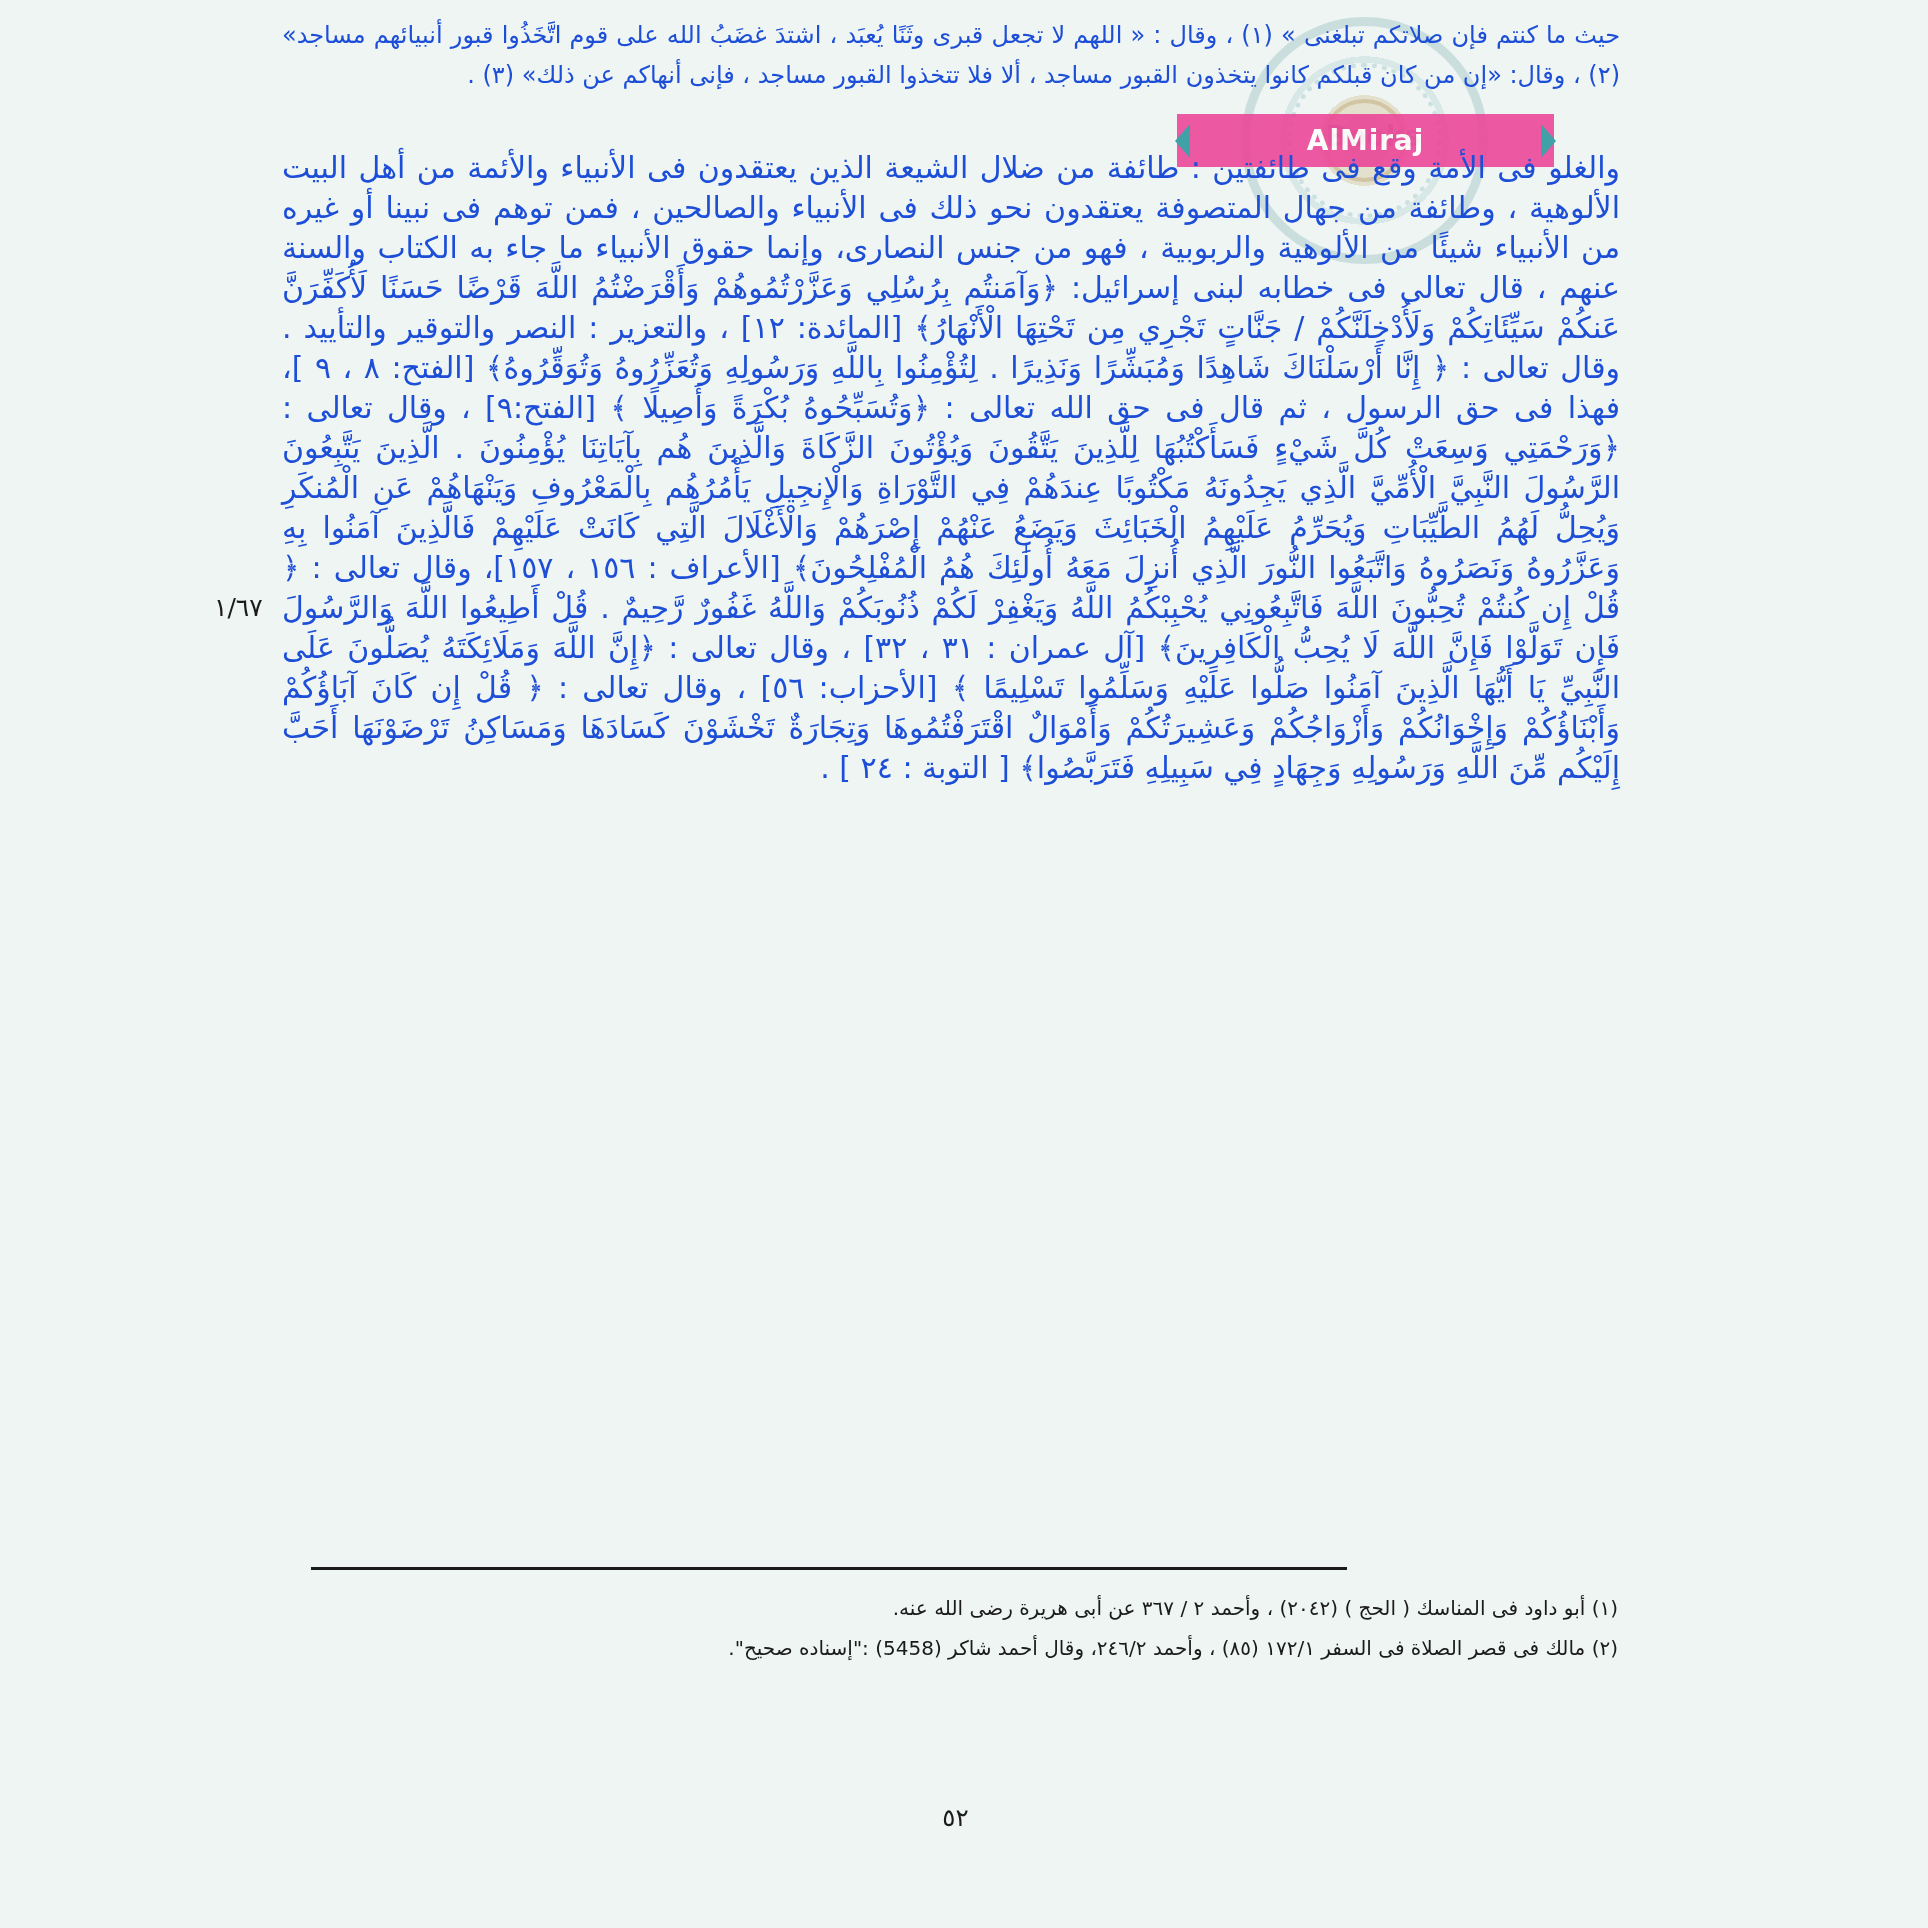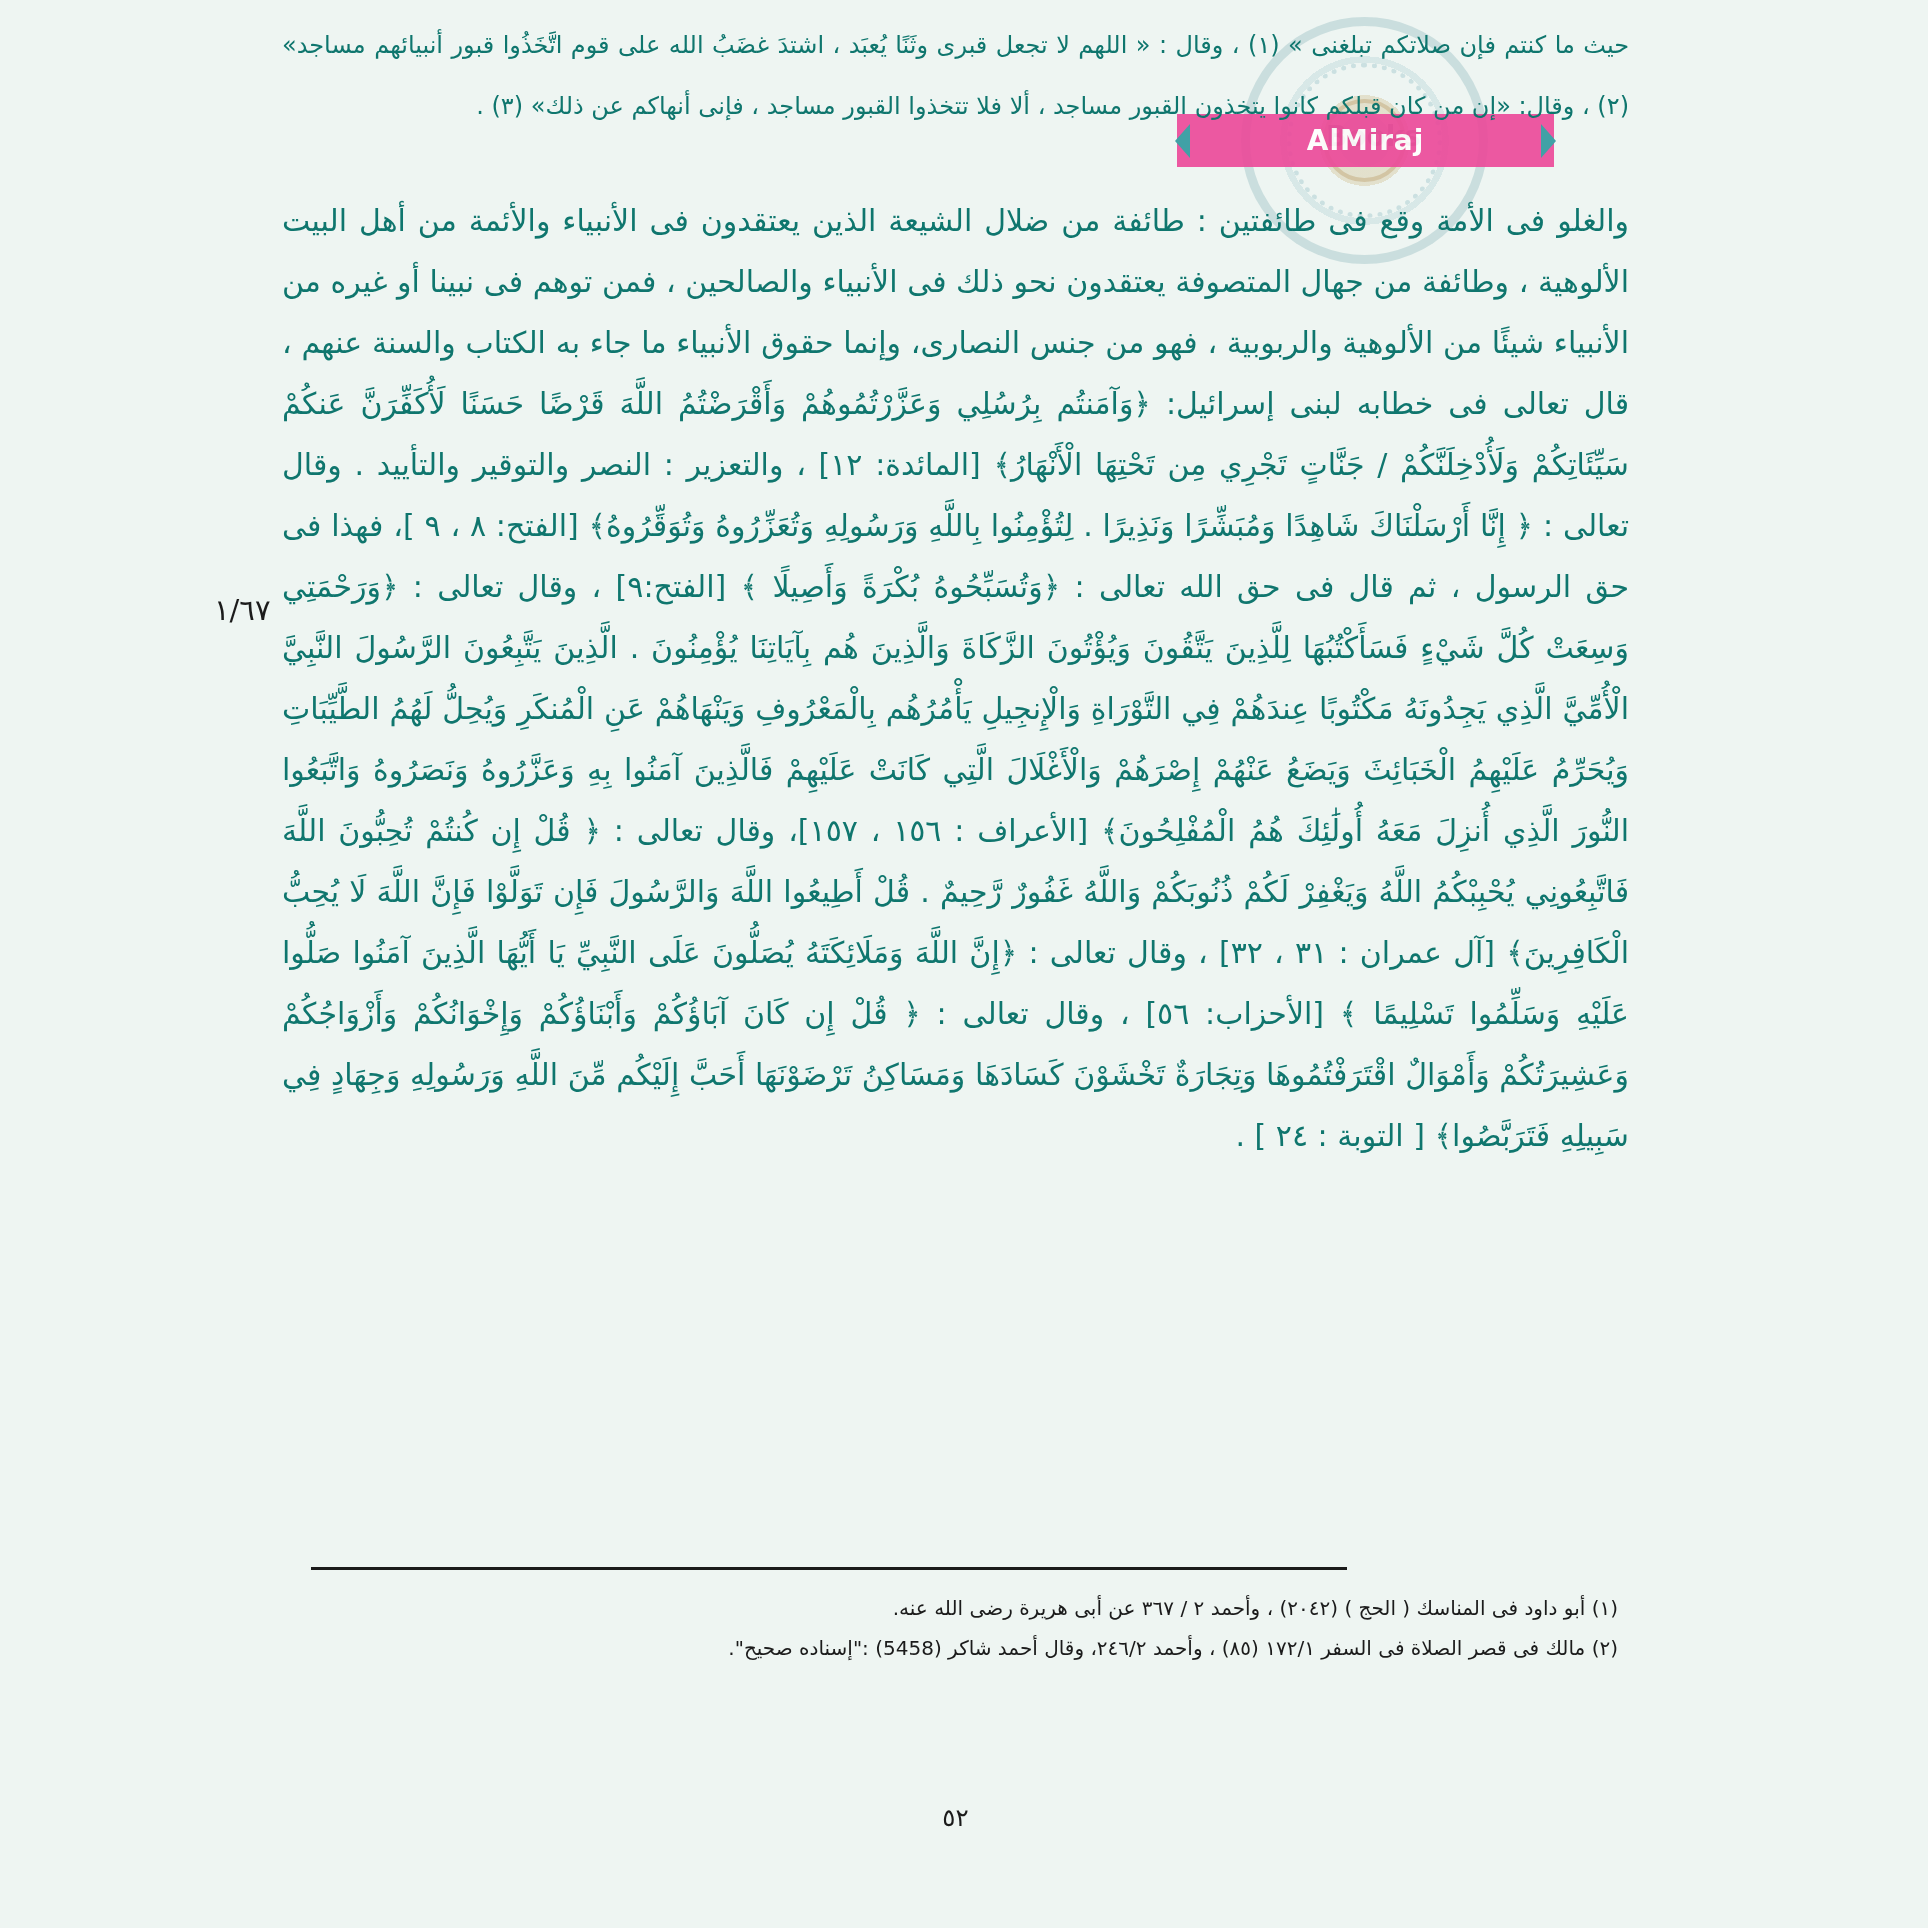--- a/index.html
+++ b/index.html
@@ -37,24 +37,24 @@
     top: 9.4px;
     width: 1347px;
     height: 1902px;
   }
 
   .para {
     font-family: "DejaVu Sans", sans-serif;
     direction: rtl;
     text-align: justify;
     text-align-last: right;
-    color: #0f766e;
+    color: #1d4ed8;
     font-size: 24px;
-    line-height: 61px;
-    margin: 0 0 0 0;
+    line-height: 40px;
+    margin: 0 9px 0 0;
     letter-spacing: 0px;
   }
 
   .para.first {
     margin-top: 5.6px;
   }
 
   .para.second {
     margin-top: 53px;
   }
@@ -63,21 +63,21 @@
     font-family: "DejaVu Sans", sans-serif;
     font-size: 30px;
   }
 
   
   .margin-note {
     position: absolute;
     left: -68px;
     top: 584px;
     font-family: "DejaVu Sans", sans-serif;
-    font-size: 29px;
+    font-size: 25px;
     color: #1b1b1b;
     direction: rtl;
     white-space: nowrap;
   }
 
   
   .fn-rule {
     position: absolute;
     right: 282px;
     top: 1558px;

